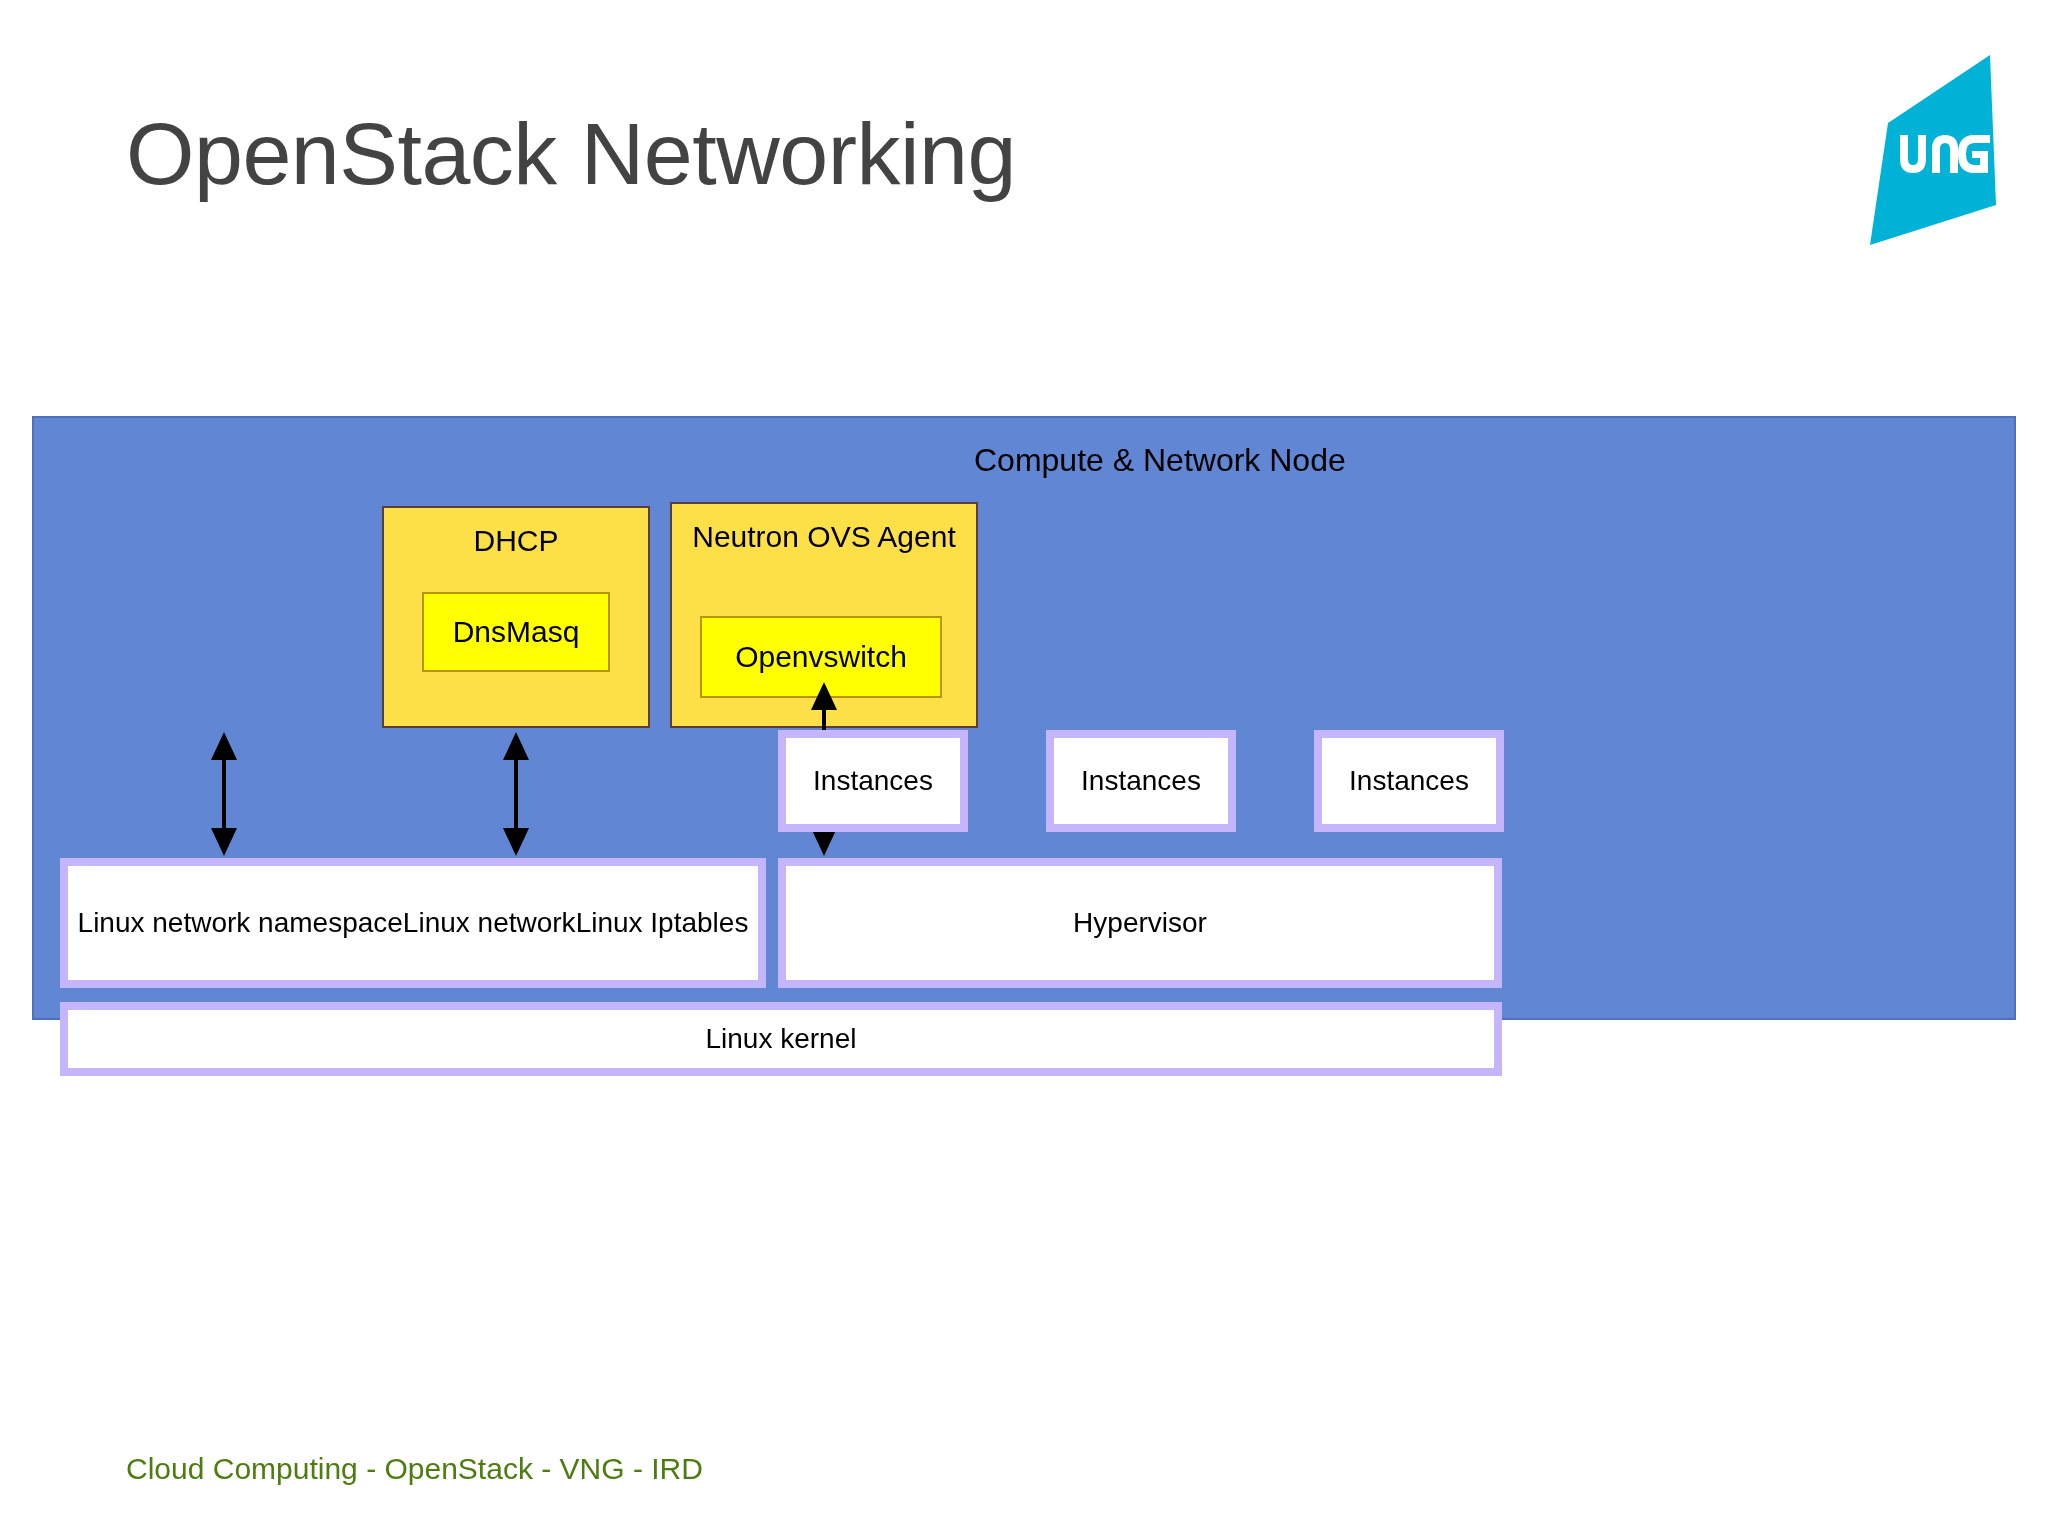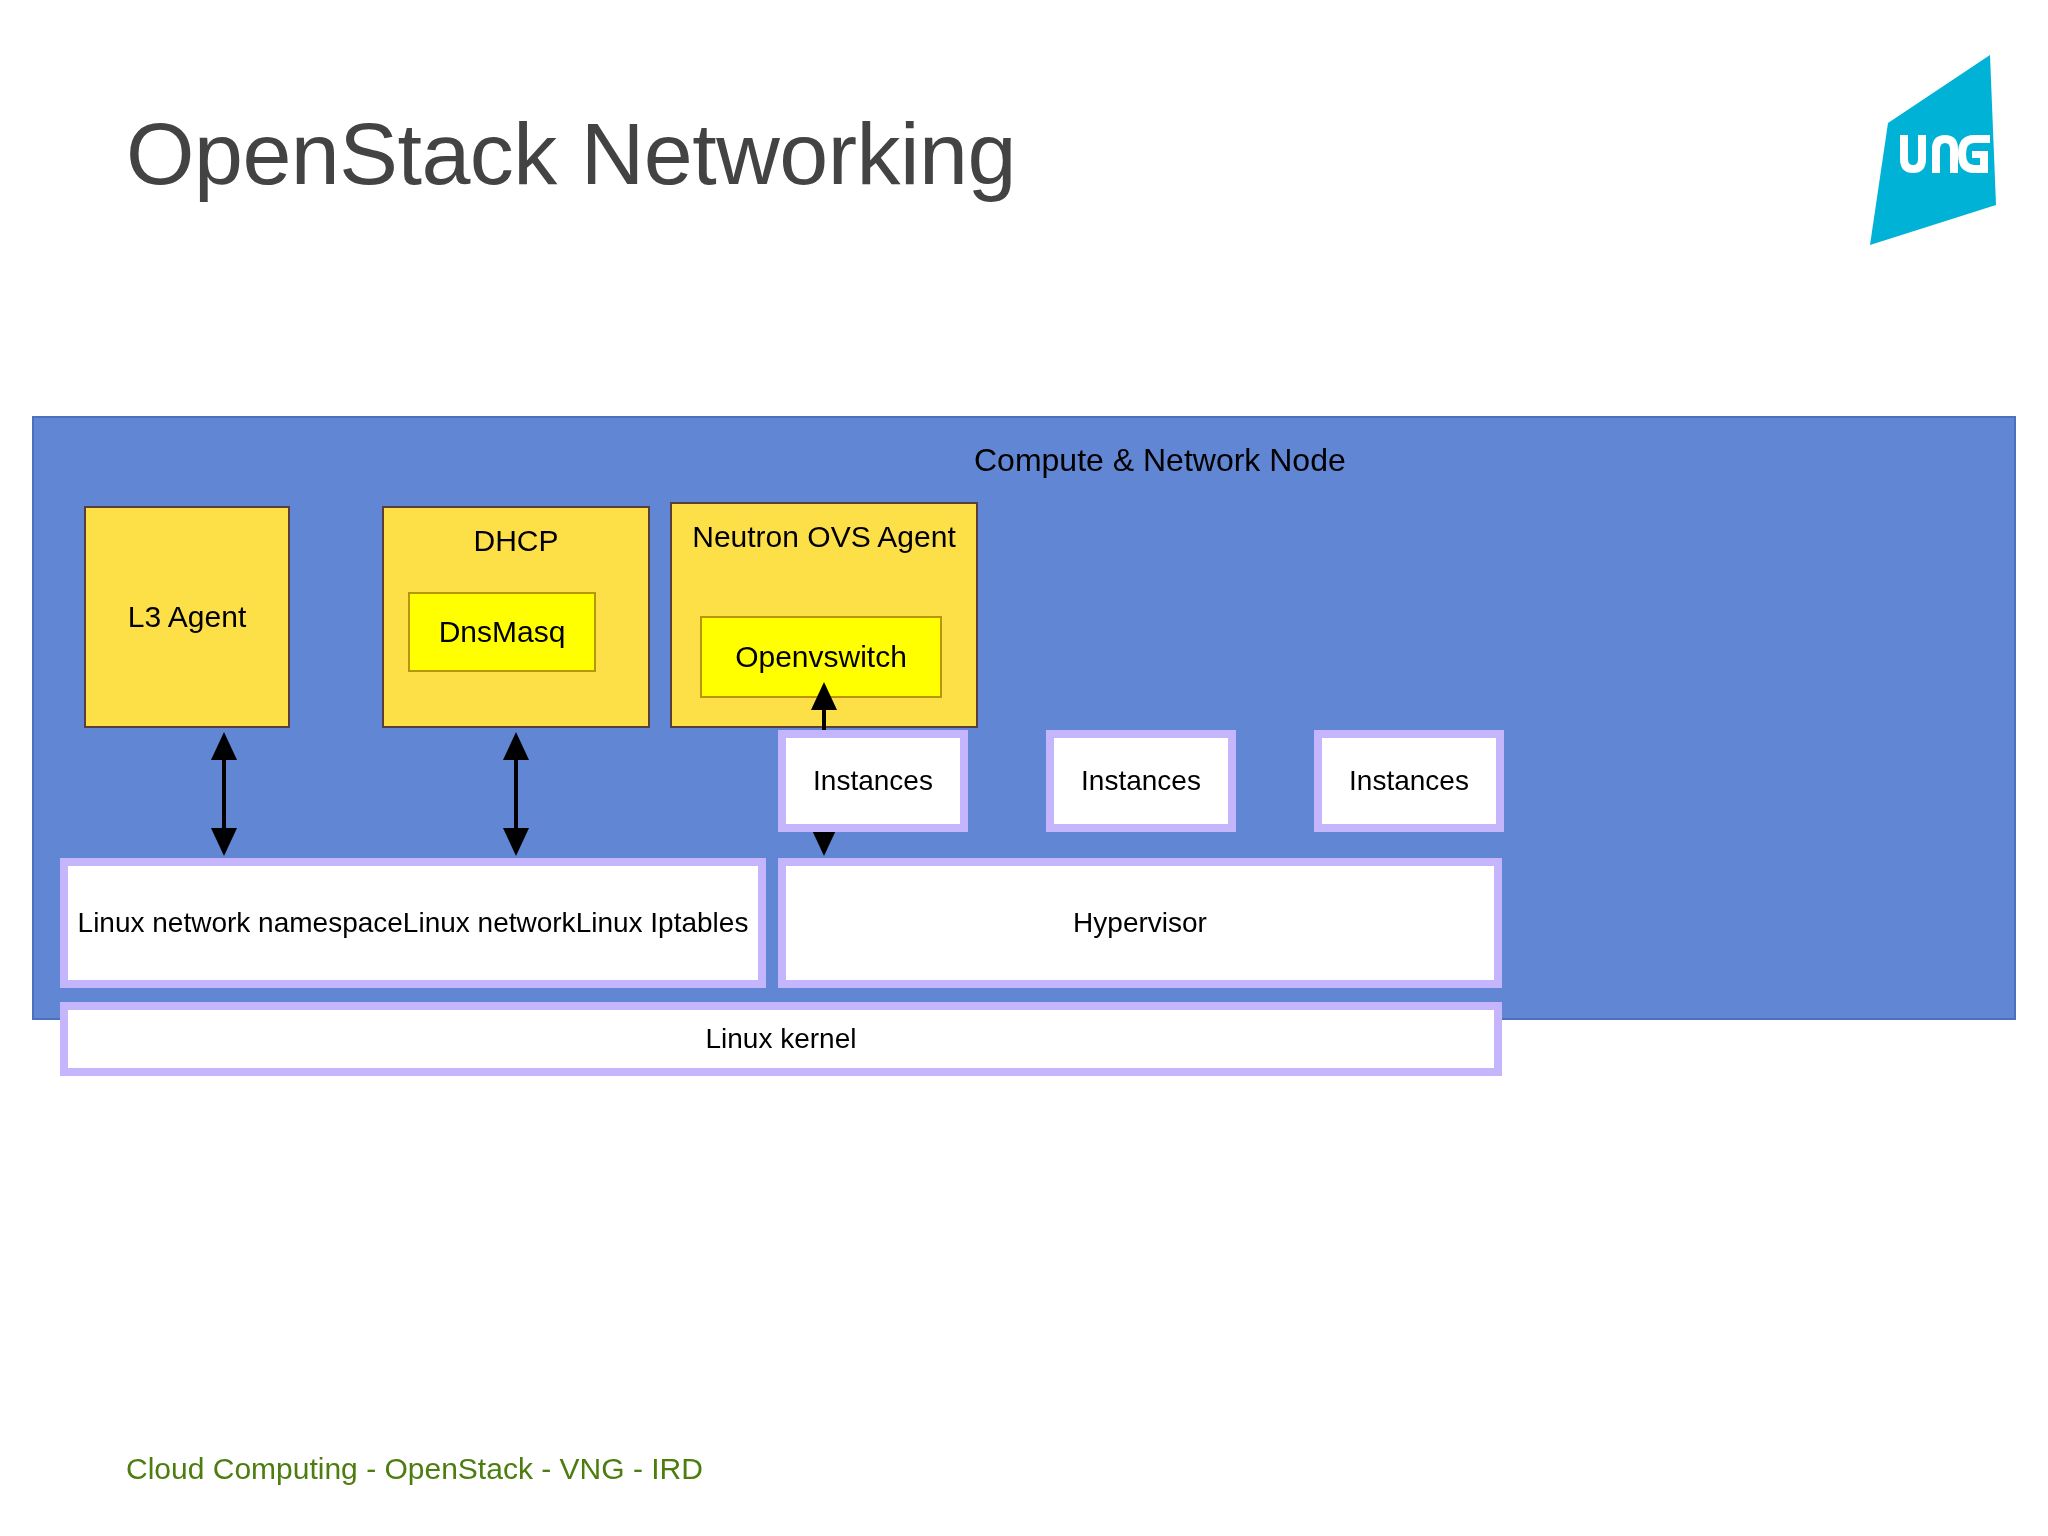--- a/index.html
+++ b/index.html
@@ -142,27 +142,24 @@
                L104,103 L104,96 L120,96 L120,118 L106,118 Q90,118 90,99
                Q90,80 106,80 L122,80 Z"></path>
     </g>
   </svg>
 </div>
 
 <div id="panel">
 
   <div id="node-label" style="left:940px; top:24px;">Compute &amp; Network Node</div>
 
-  <div class="box agent-box center-label" style="left:50px; top:88px; width:206px; height:222px;">
-    <span class="agent-title">L3 Agent</span>
-  </div>
 
   <div class="box agent-box" style="left:348px; top:88px; width:268px; height:222px;">
     <span class="agent-title">DHCP</span>
-    <div class="yellow-box" style="left:24px; top:84px; width:188px; height:80px;">
+    <div class="yellow-box" style="left:38px; top:84px; width:188px; height:80px;">
       <span>DnsMasq</span>
     </div>
   </div>
 
   <div class="box agent-box" style="left:636px; top:84px; width:308px; height:226px;">
     <span class="agent-title">Neutron OVS Agent</span>
     <div class="yellow-box" style="left:28px; top:112px; width:242px; height:82px;">
       <span>Openvswitch</span>
     </div>
   </div>

